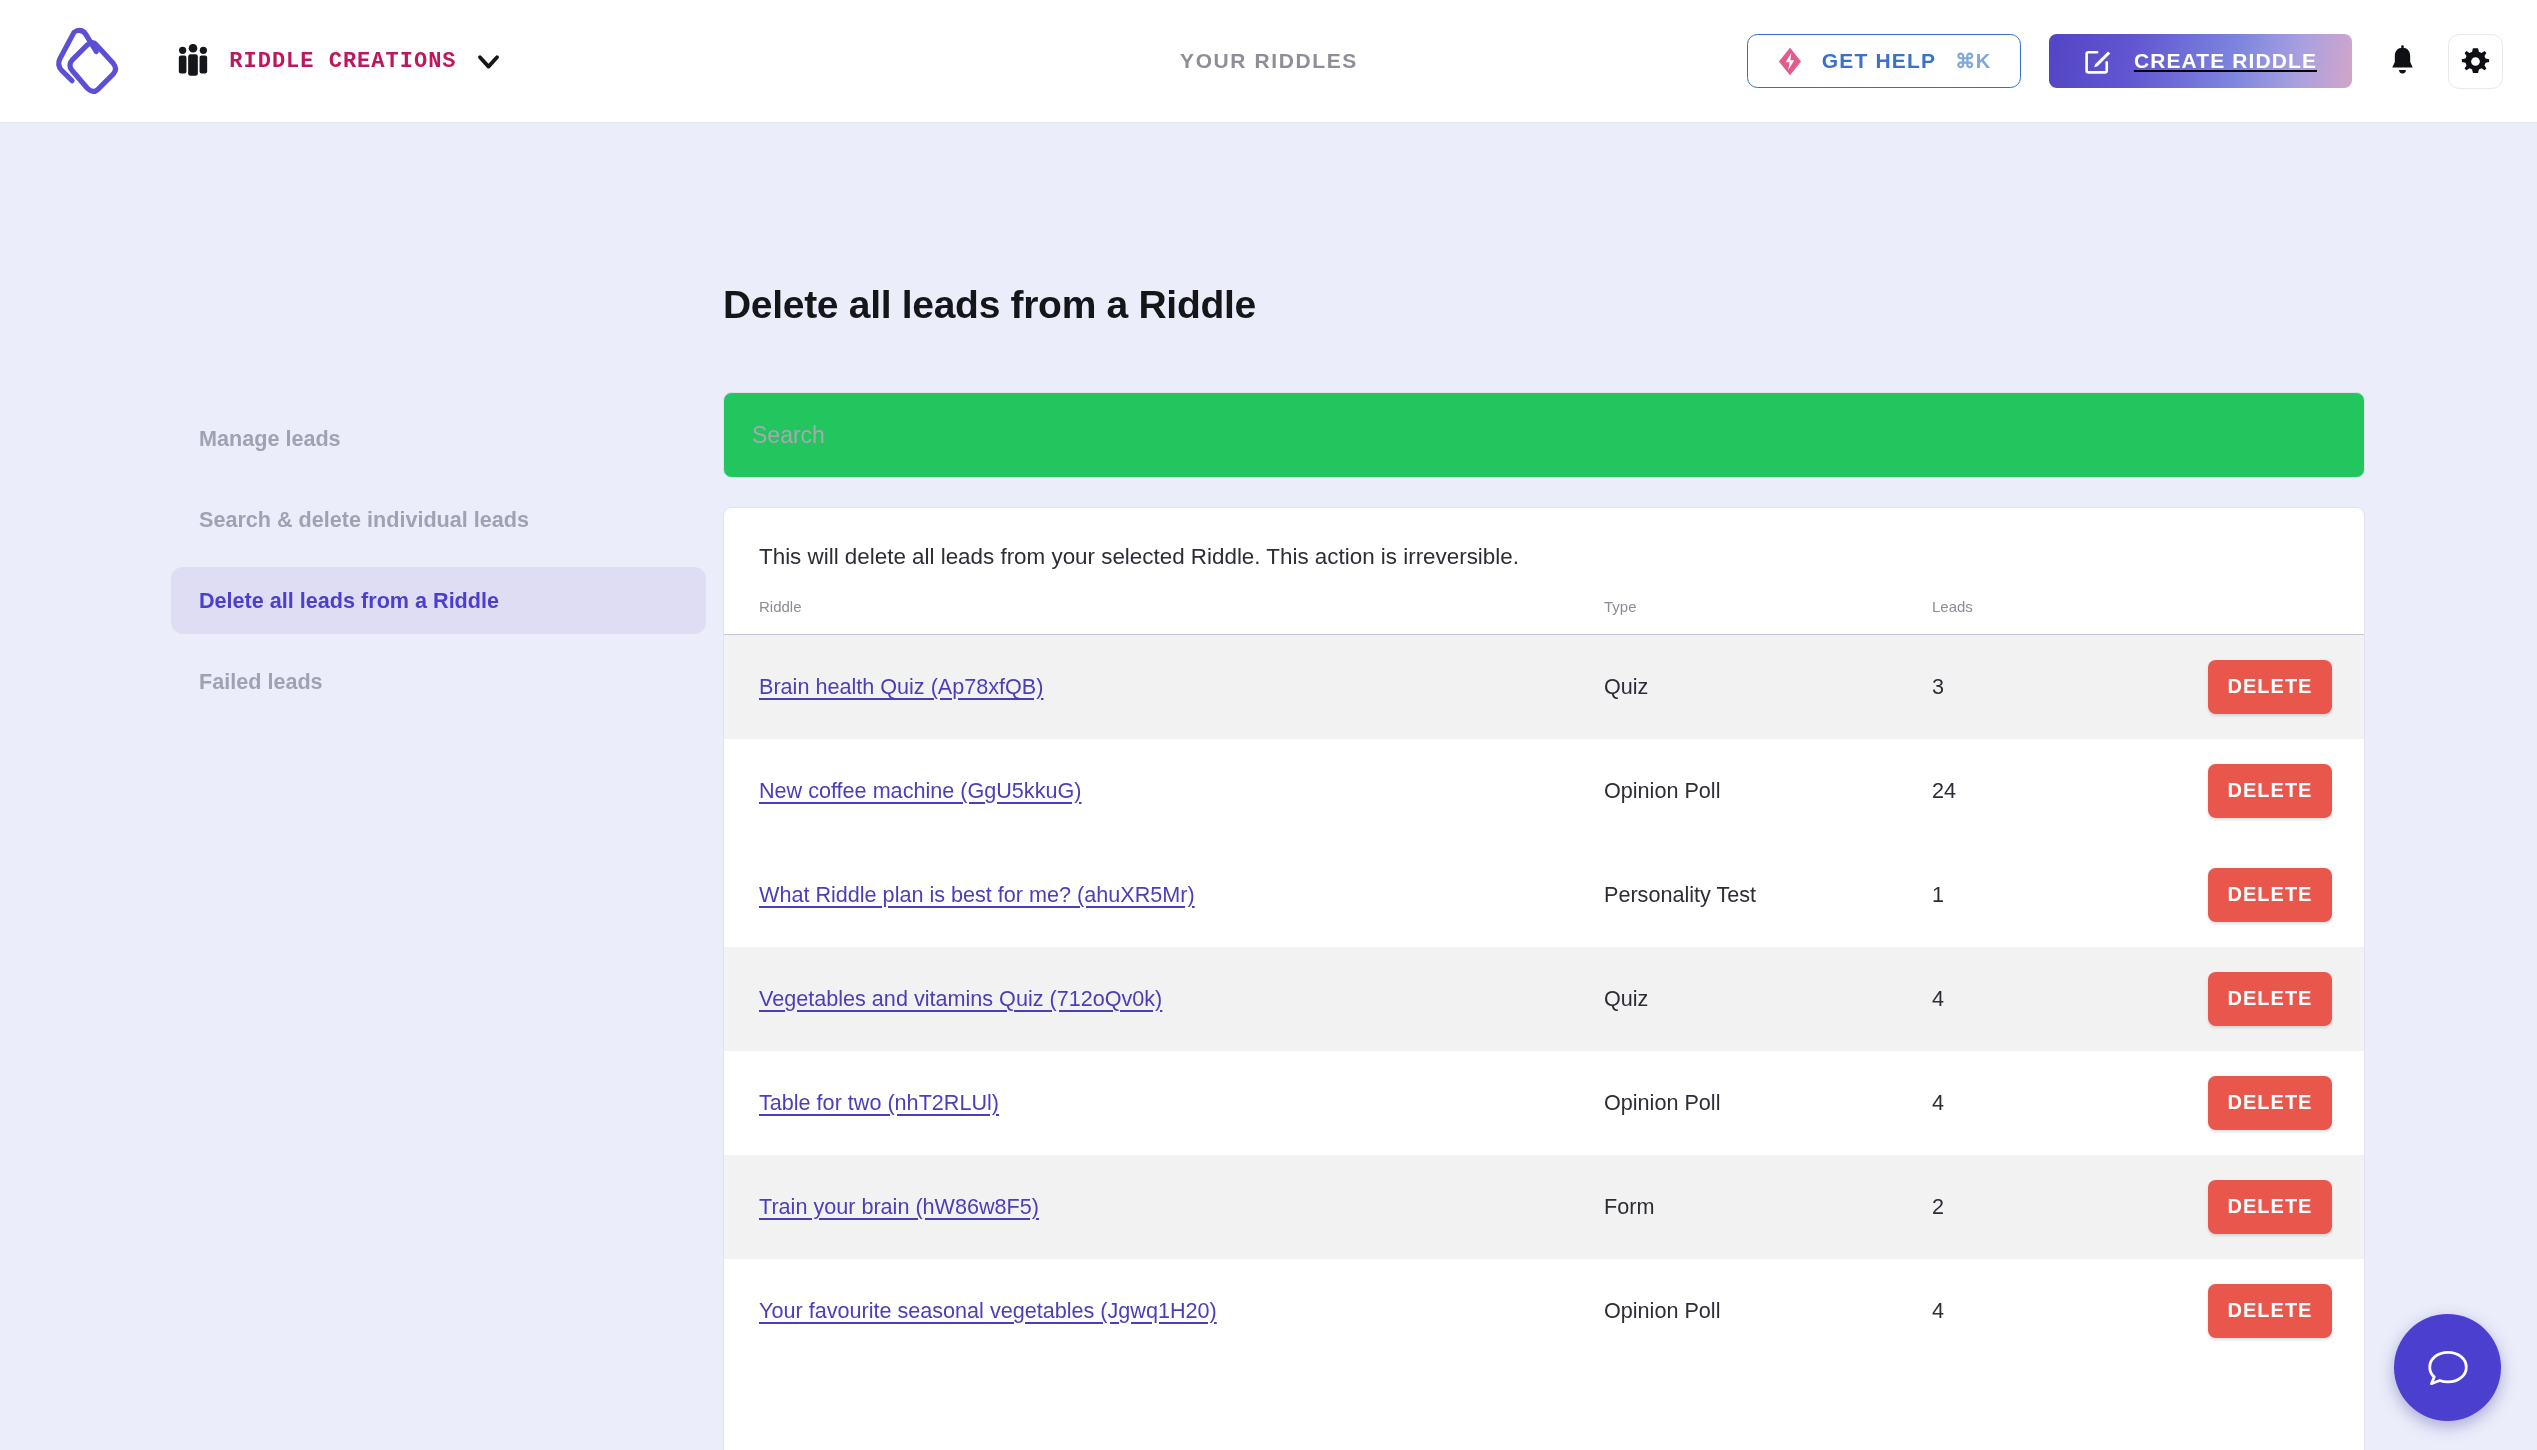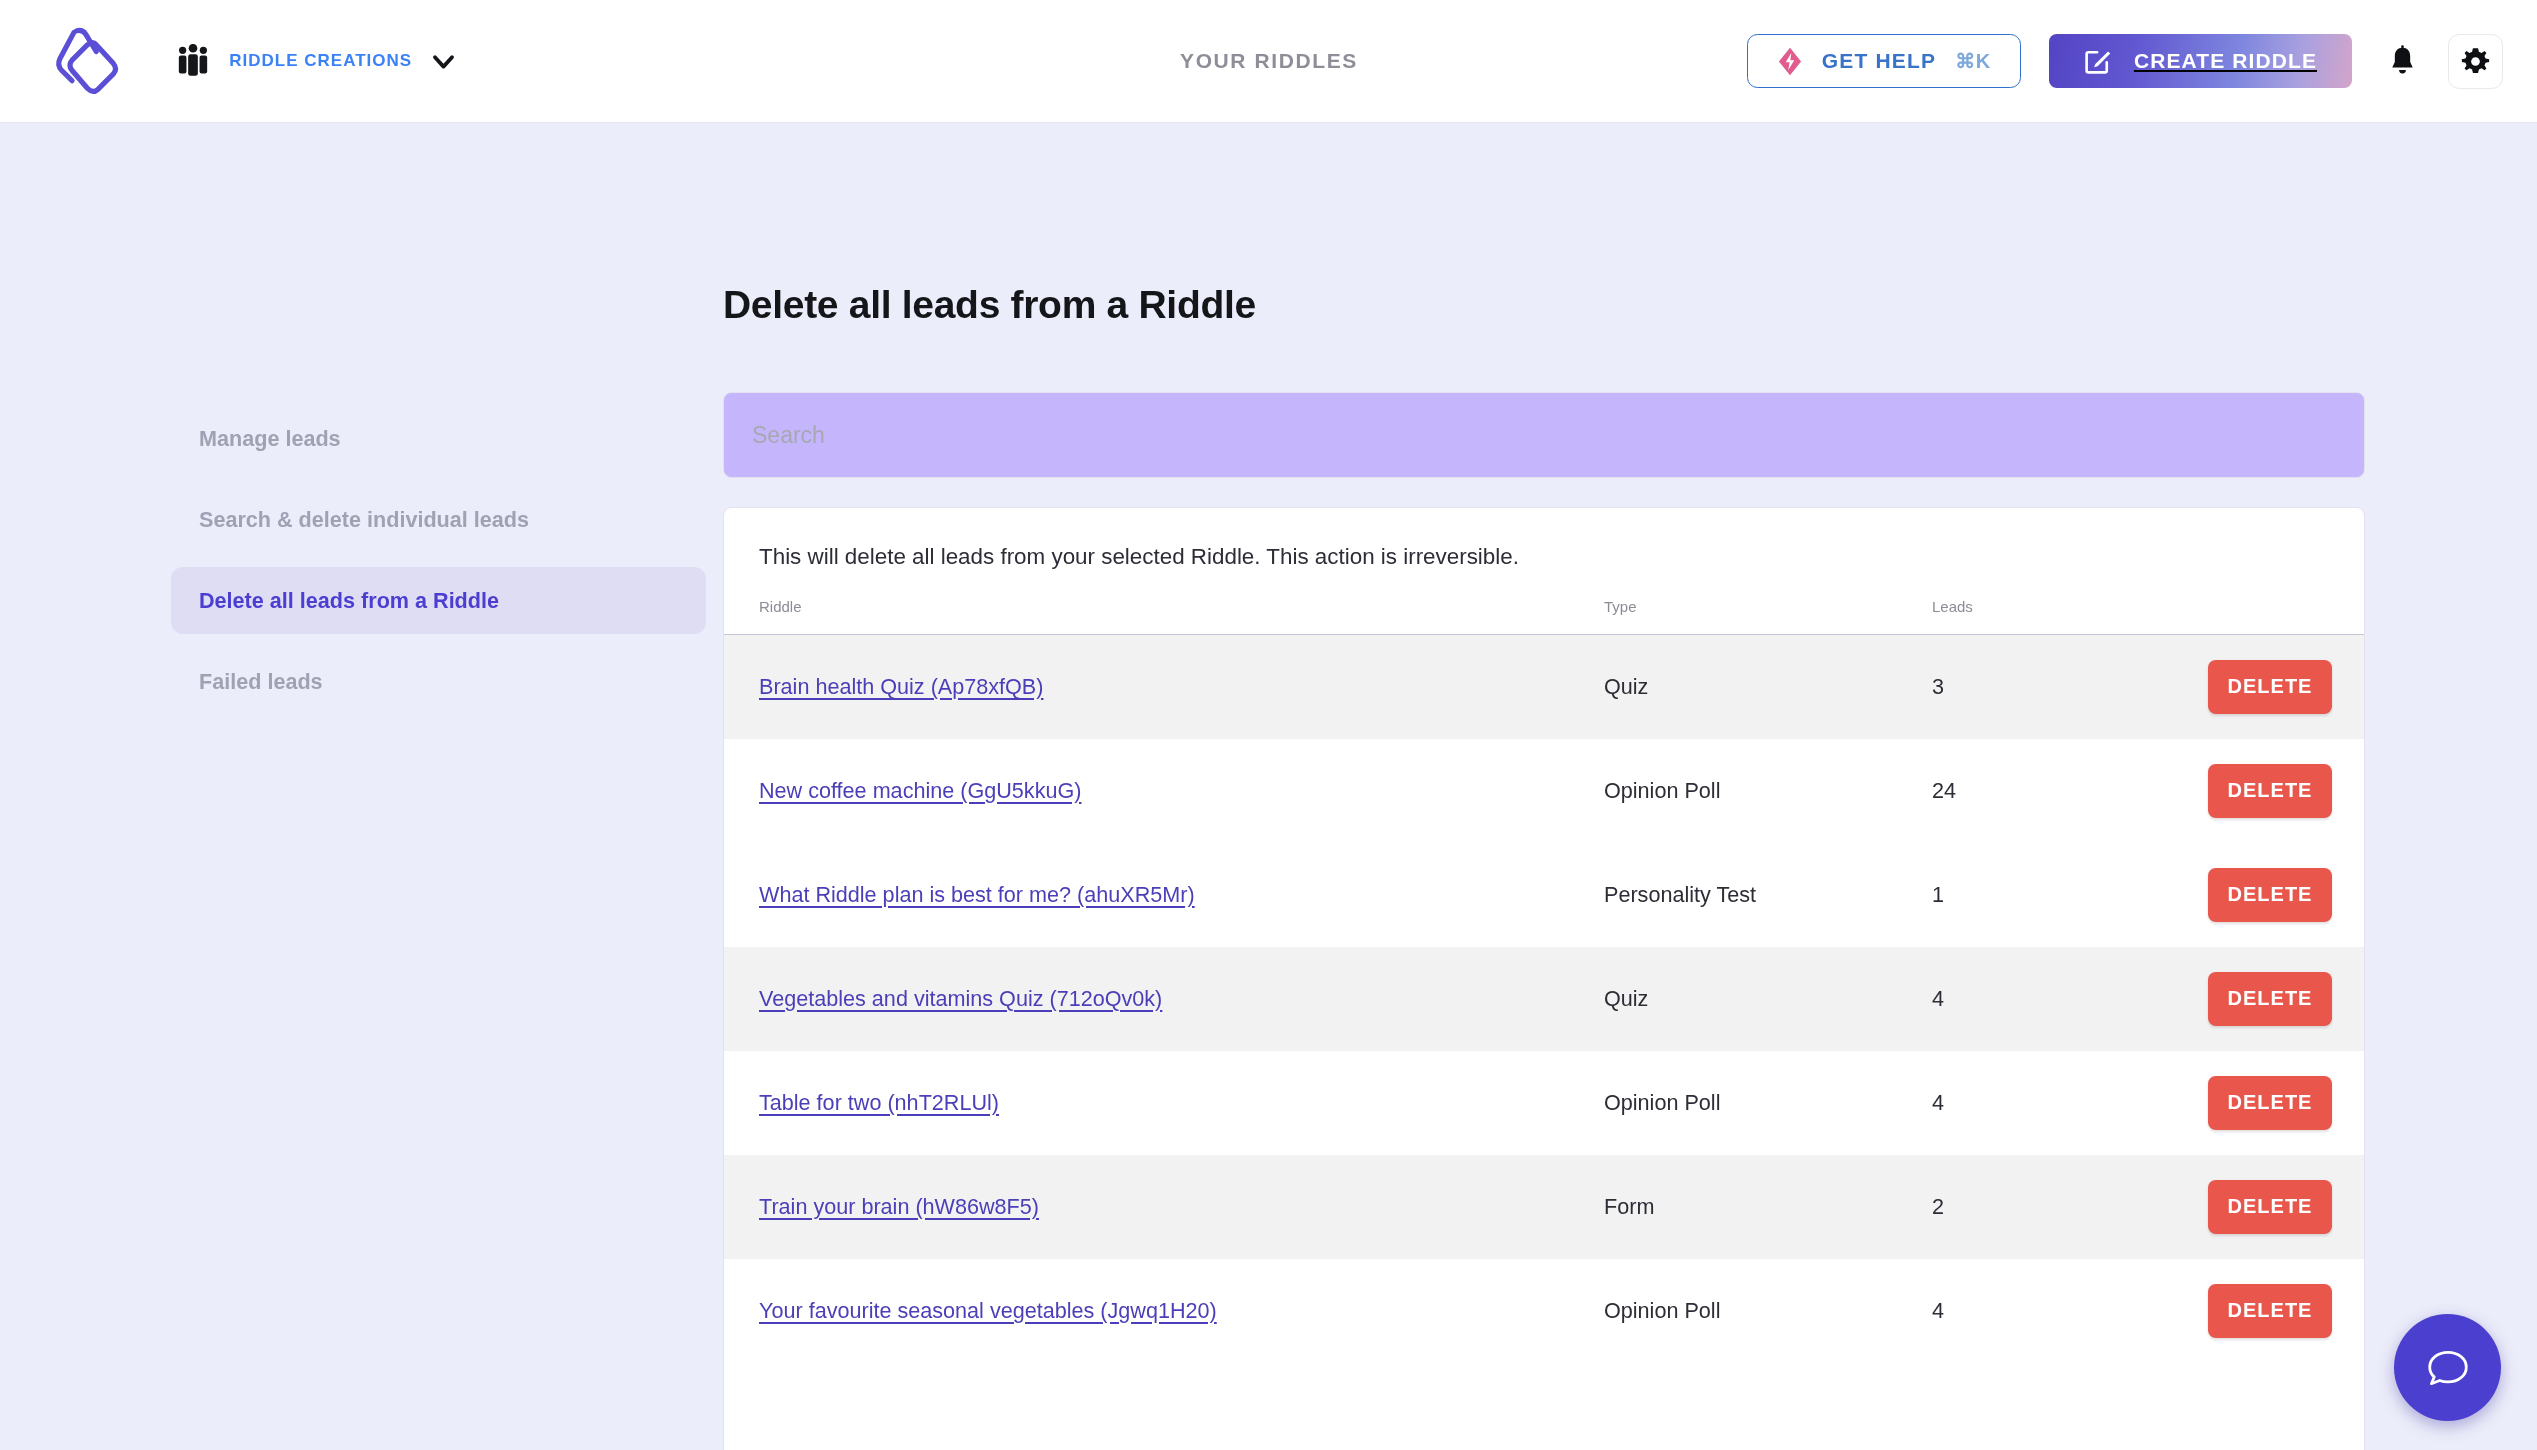--- a/index.html
+++ b/index.html
@@ -28,25 +28,26 @@
 
   .team-block {
     display: flex;
     align-items: center;
     gap: 17.3px;
     margin-left: 52px;
     cursor: pointer;
   }
   .team-icon { width: 38px; height: 35px; display: block; }
   .team-name {
-    font-size: 17px;
+    font-size: 22px;
     font-weight: 700;
     letter-spacing: 1px;
-    color: #3b82f6;
-    white-space: nowrap;
+    color: #be185d;
+    white-space: nowrap;
+    font-family: Liberation Mono, monospace;
   }
   .chevron-down { width: 29px; height: 29px; display: block; }
 
   .center-nav {
     position: absolute;
     left: 50%;
     top: 50%;
     transform: translate(-50%, -50%);
     font-size: 21px;
     font-weight: 700;
@@ -174,21 +175,21 @@
     color: #4B3ED0;
   }
 
   
   .search-card {
     position: absolute;
     left: 723px;
     top: 269px;
     width: 1642px;
     height: 86px;
-    background: #c4b5fd;
+    background: #22c55e;
     border: 0.9px solid #E2E2EC;
     border-radius: 8.6px;
     display: flex;
     align-items: center;
     padding: 0 28px;
   }
   .search-input {
     width: 100%;
     border: none;
     outline: none;

